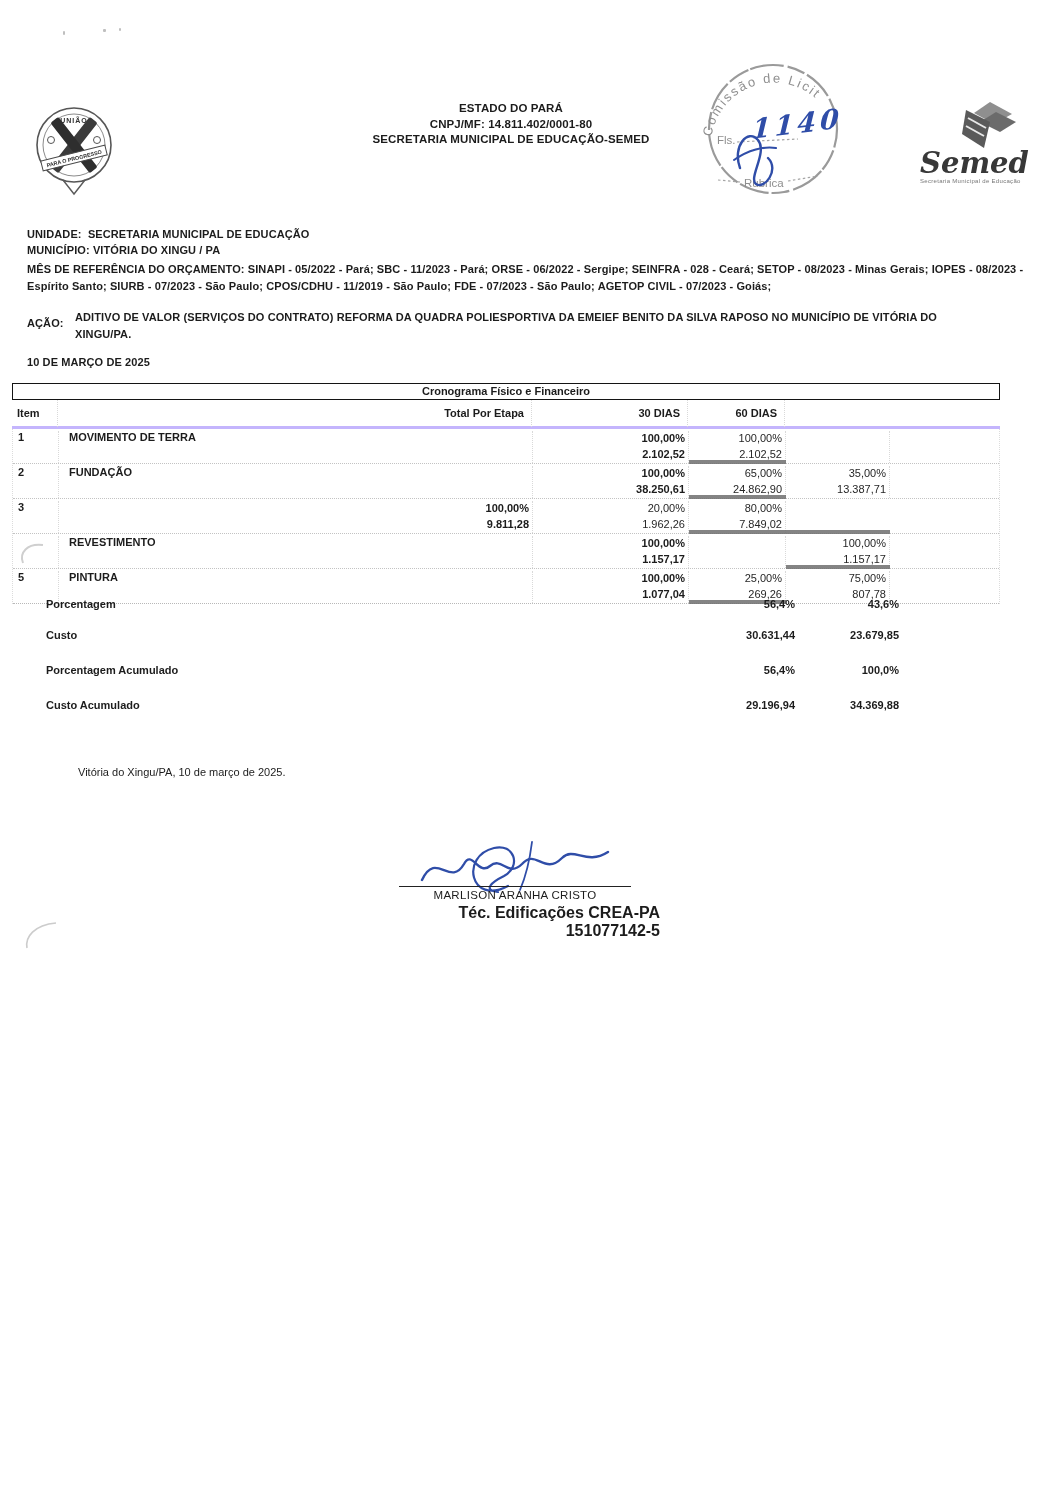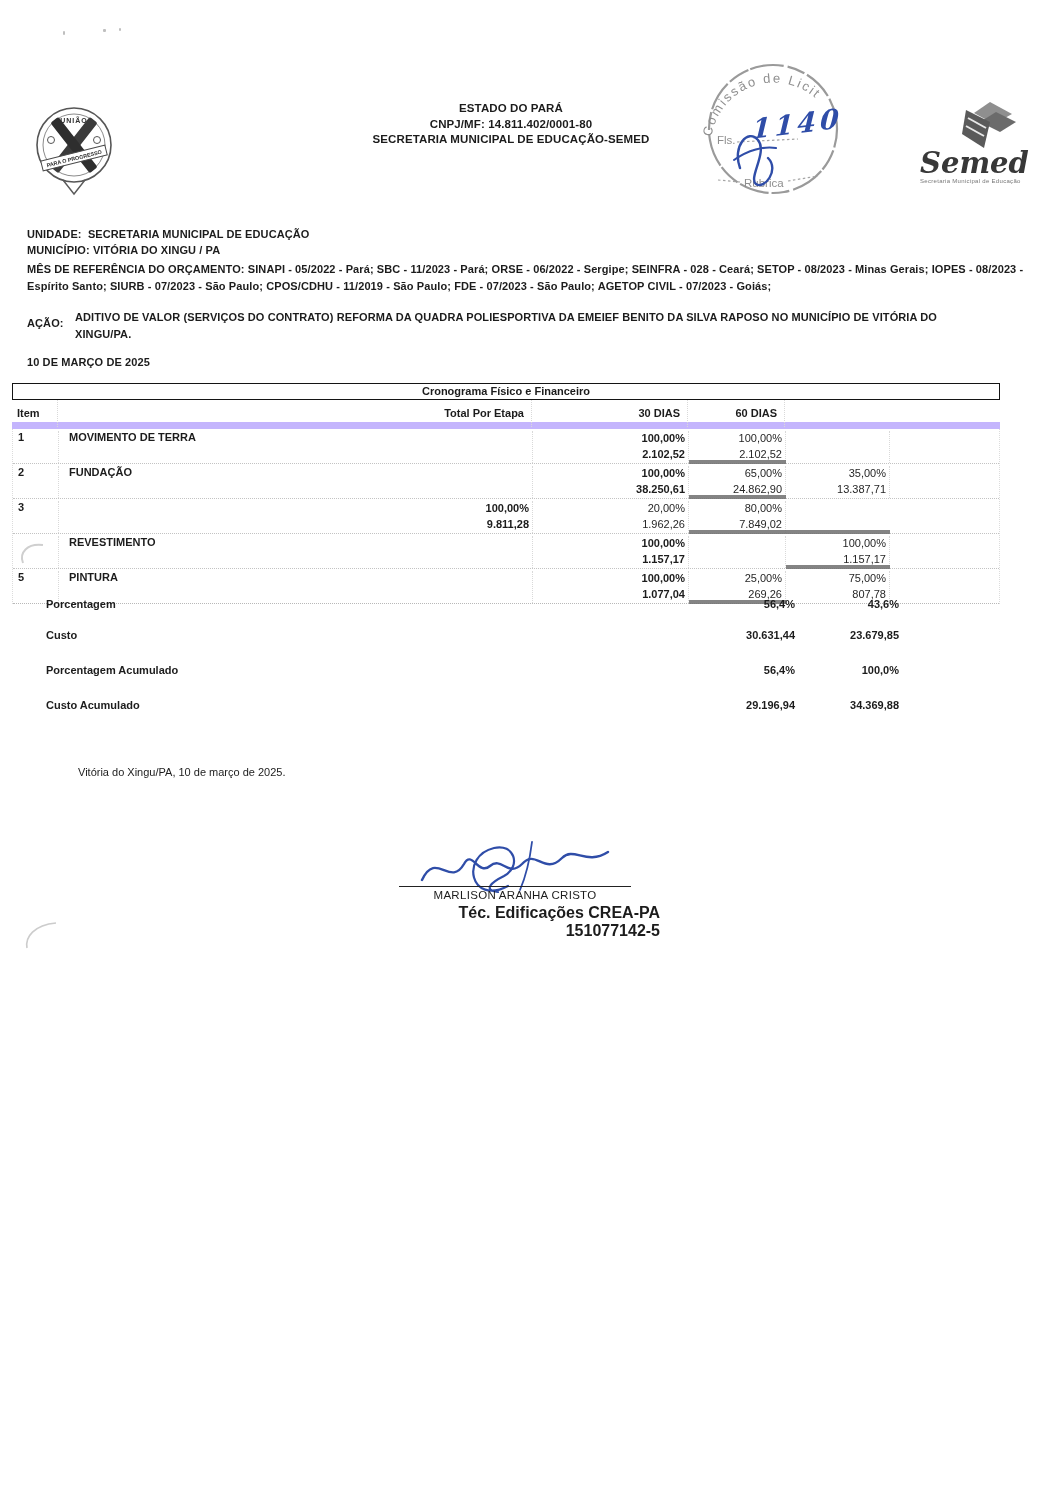--- a/index.html
+++ b/index.html
@@ -26,21 +26,21 @@
 
   .info{font-size:11px;font-weight:700;letter-spacing:.1px;}
   .mes{width:1012px;line-height:16.5px;}
   .acao-text{width:906px;line-height:17px;}
 
   
   .table{left:12px;top:374px;width:988px;margin-top:9px;}
   .t-title{height:17px;border:1.5px solid #141414;box-sizing:border-box;
     text-align:center;font-size:11px;font-weight:700;line-height:14px;}
   .t-head,.t-row{display:grid;grid-template-columns:46px 474px 156px 97px 104px 111px;box-sizing:border-box;}
-  .t-head{height:29px;border-bottom:7px solid #c4b5fd;font-size:11px;font-weight:700;}
+  .t-head{height:29px;border-bottom:3px solid #c4b5fd;font-size:11px;font-weight:700;}
   .t-head .c,.t-row .c{box-sizing:border-box;border-right:1px dotted #d9d9d9;}
   .t-head .c:last-child,.t-row .c:last-child{border-right:none;}
   .rows{border-left:1px dotted #dcdcdc;border-right:1px dotted #dcdcdc;position:relative;}
   .t-row{height:35px;border-bottom:1px dotted #c3c3c3;font-size:11px;padding-top:2px;}
   .c.num{padding-left:5px;font-weight:700;}
   .c.desc{padding-left:10px;font-weight:700;}
   .c.right{text-align:right;padding-right:3px;line-height:15.5px;}
   .c.total{font-weight:700;}
   .c.days{font-weight:400;color:#262626;}
   .hd-right{text-align:right;padding-right:7px;line-height:27px;}

